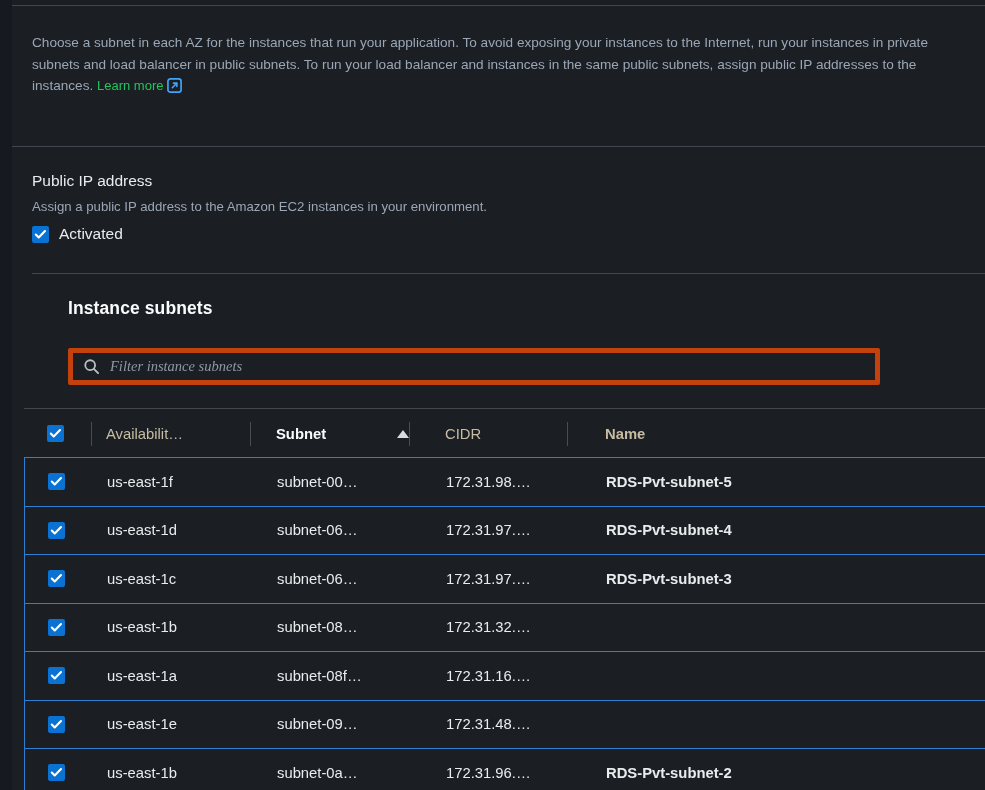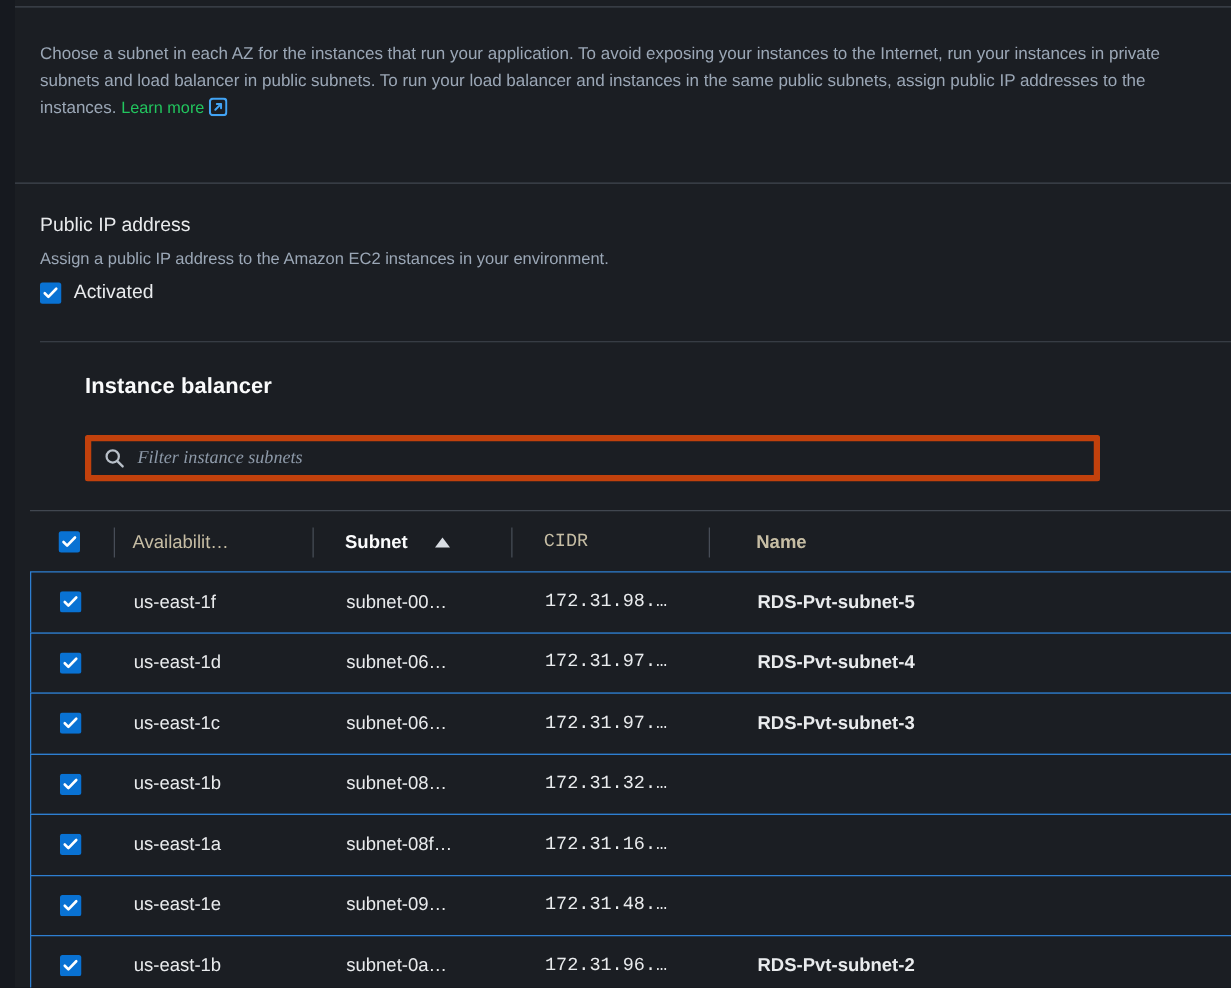--- a/index.html
+++ b/index.html
@@ -119,22 +119,22 @@
     font-size: 14.8px; color: #c6bda4;
     font-weight: normal; white-space: nowrap;
   }
   .th.sorted { color: #fafbfc; font-weight: bold; }
   .th .vdiv {
     position: absolute; left: 0; top: 13px;
     width: 1px; height: 24px; background: #474d57;
   }
   .col-cb   { width: 67px; padding-left: 23px; }
   .col-az   { width: 159px; padding-left: 15px; }
-  .col-sub  { width: 159px; padding-left: 26px; }
-  .col-cidr { width: 158px; padding-left: 26px; font-family: Liberation Mono, monospace; }
+  .col-sub  { width: 159px; padding-left: 26px; justify-content: space-between; }
+  .col-cidr { width: 158px; padding-left: 36px; }
   .col-name { width: 300px; padding-left: 38px; font-weight: bold; }
   .sort-caret {
     margin-left: 22px; width: 0; height: 0;
     border-left: 6px solid transparent;
     border-right: 6px solid transparent;
     border-bottom: 8px solid #d9dde3;
   }
   .trow {
     position: relative;
     width: 971px; height: 49.5px;
@@ -181,21 +181,21 @@
             <path d="M1.8 6.6 L4.7 9.5 L11 3" fill="none" stroke="#ffffff" stroke-width="2.1" stroke-linecap="round" stroke-linejoin="round"></path>
           </svg>
           </span>
         <span class="chk-label">Activated</span>
       </div>
     </div>
 
     <div class="card-rule"></div>
 
     <div class="card">
-      <div class="card-title">Instance balancer</div>
+      <div class="card-title">Instance subnets</div>
 
       <div class="search">
         <span class="mag"><svg width="17" height="17" viewBox="0 0 18 18">
             <circle cx="7.6" cy="7.6" r="5.2" fill="none" stroke="#b9c0c9" stroke-width="1.9"></circle>
             <path d="M11.5 11.5 L16 16" stroke="#b9c0c9" stroke-width="2" stroke-linecap="round"></path>
           </svg></span>
         <span class="ph">Filter instance subnets</span>
       </div>
     </div>
 

